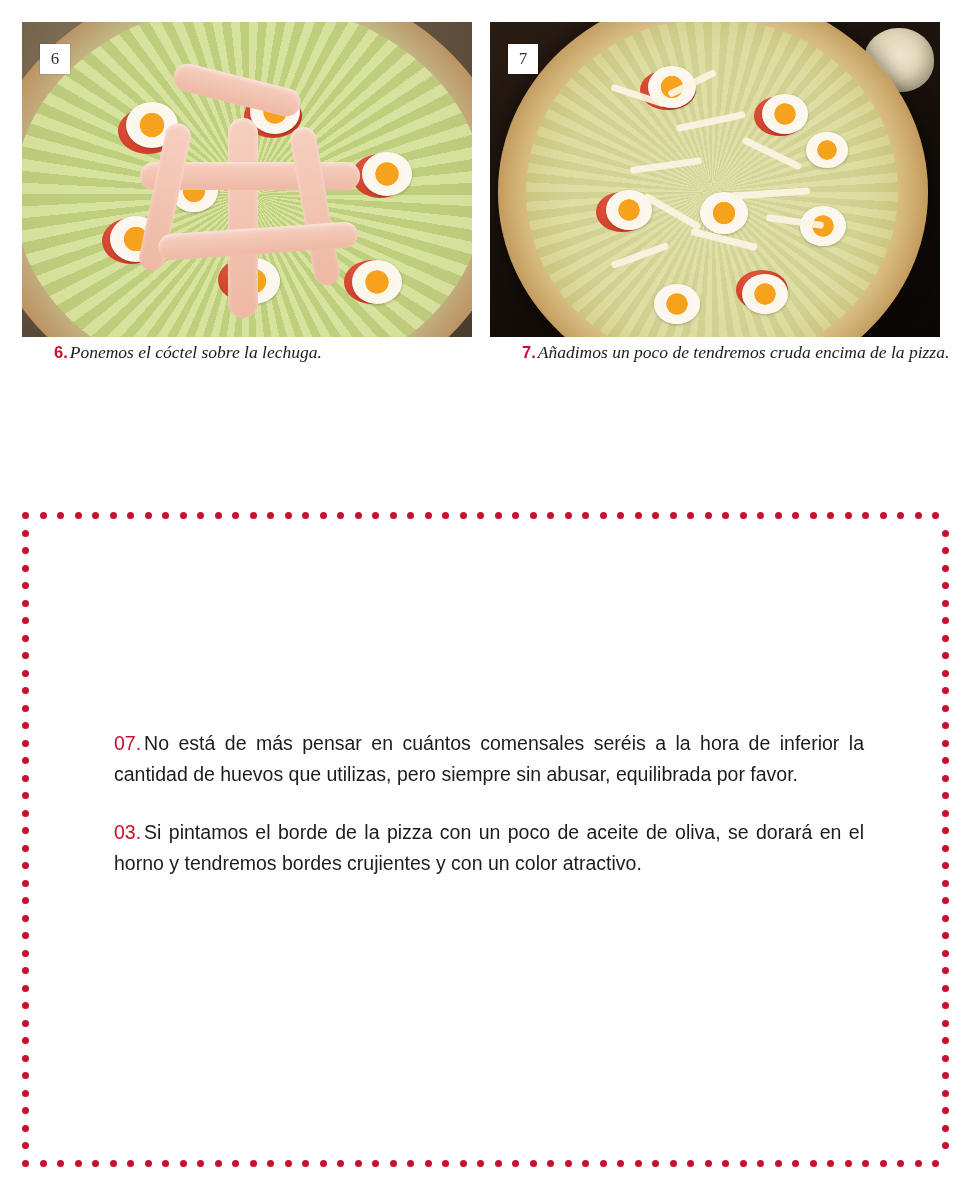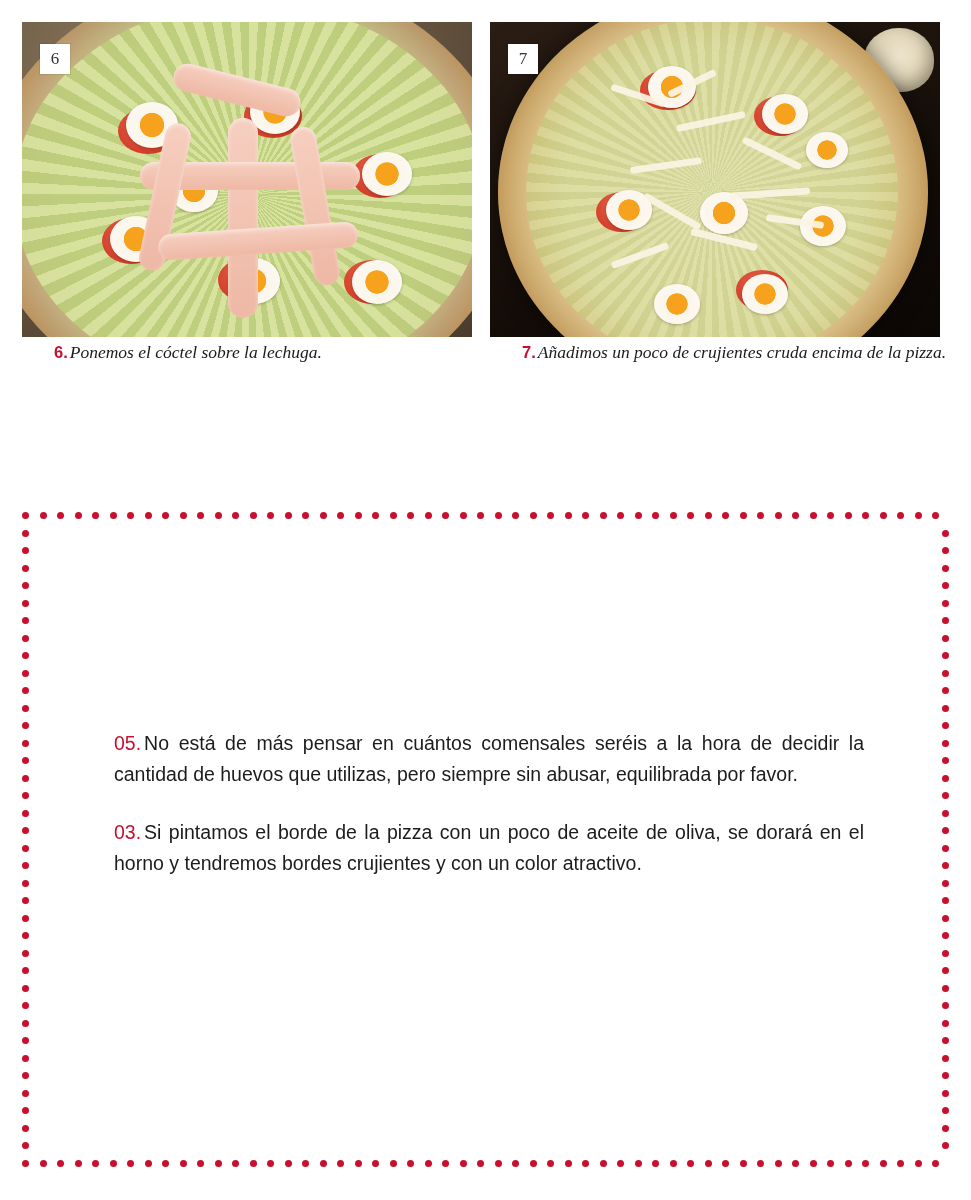--- a/index.html
+++ b/index.html
@@ -270,21 +270,21 @@
       </div>
     </div>
   </div>
 </div>
 
 <div class="captions">
   <div class="caption">
     <span class="num">6.</span><span>Ponemos el cóctel sobre la lechuga.</span>
   </div>
   <div class="caption">
-    <span class="num">7.</span><span>Añadimos un poco de crujientes cruda encima de la pizza.</span>
+    <span class="num">7.</span><span>Añadimos un poco de tendremos cruda encima de la pizza.</span>
   </div>
 </div>
 
 <div class="tips-box">
   <div class="dots-edge" id="dots-container">
       <div class="dot" style="left: 0px; top: 0px; background: rgb(200, 16, 46);"></div>
       <div class="dot" style="left: 0px; top: 648px; background: rgb(200, 16, 46);"></div>
       <div class="dot" style="left: 17.5px; top: 0px; background: rgb(200, 16, 46);"></div>
       <div class="dot" style="left: 17.5px; top: 648px; background: rgb(200, 16, 46);"></div>
       <div class="dot" style="left: 35px; top: 0px; background: rgb(200, 16, 46);"></div>
@@ -459,19 +459,19 @@
       <div class="dot" style="left: 920px; top: 595px; background: rgb(200, 16, 46);"></div>
       <div class="dot" style="left: 0px; top: 612.5px; background: rgb(200, 16, 46);"></div>
       <div class="dot" style="left: 920px; top: 612.5px; background: rgb(200, 16, 46);"></div>
       <div class="dot" style="left: 0px; top: 630px; background: rgb(200, 16, 46);"></div>
       <div class="dot" style="left: 920px; top: 630px; background: rgb(200, 16, 46);"></div>
     </div>
 
 
   <div class="tips-body">
     <p class="tip">
-      <span class="tnum">05.</span><span>No está de más pensar en cuántos comensales seréis a la hora de decidir la cantidad de huevos que utilizas, pero siempre sin abusar, equilibrada por favor.</span>
+      <span class="tnum">07.</span><span>No está de más pensar en cuántos comensales seréis a la hora de inferior la cantidad de huevos que utilizas, pero siempre sin abusar, equilibrada por favor.</span>
     </p>
     <p class="tip">
       <span class="tnum">03.</span><span>Si pintamos el borde de la pizza con un poco de aceite de oliva, se dorará en el horno y tendremos bordes crujientes y con un color atractivo.</span>
     </p>
   </div>
 </div>
 
 </body></html>

